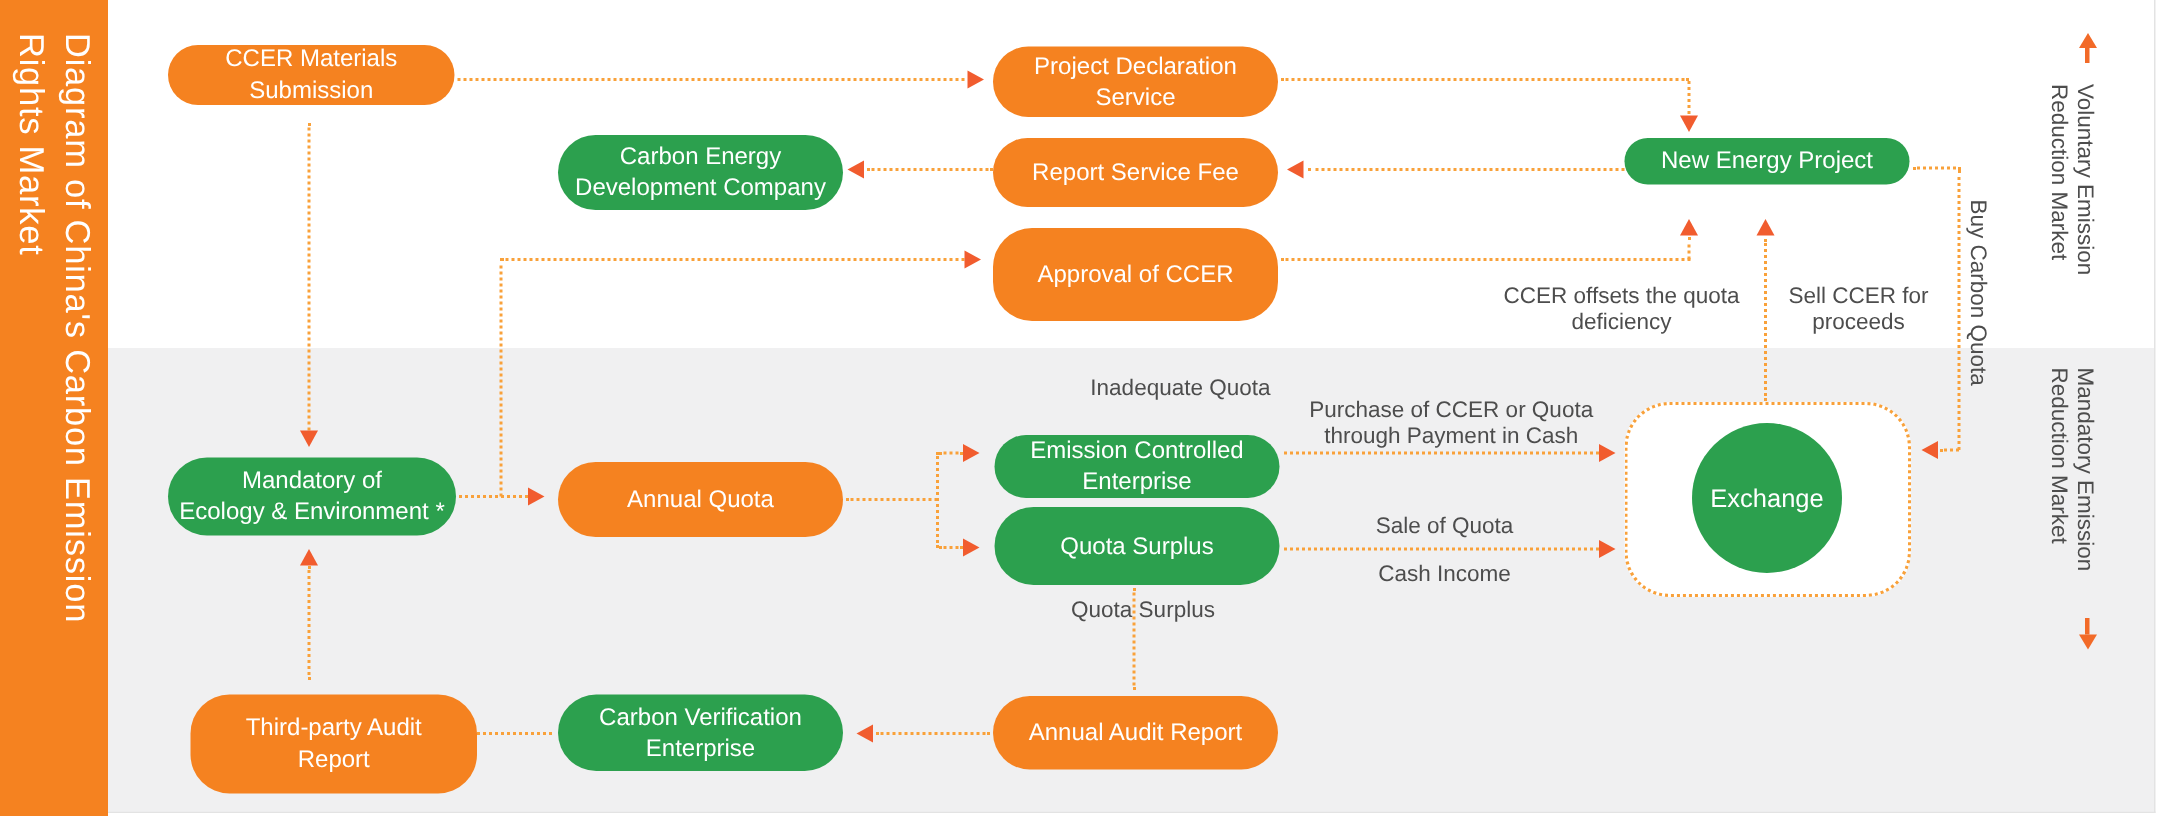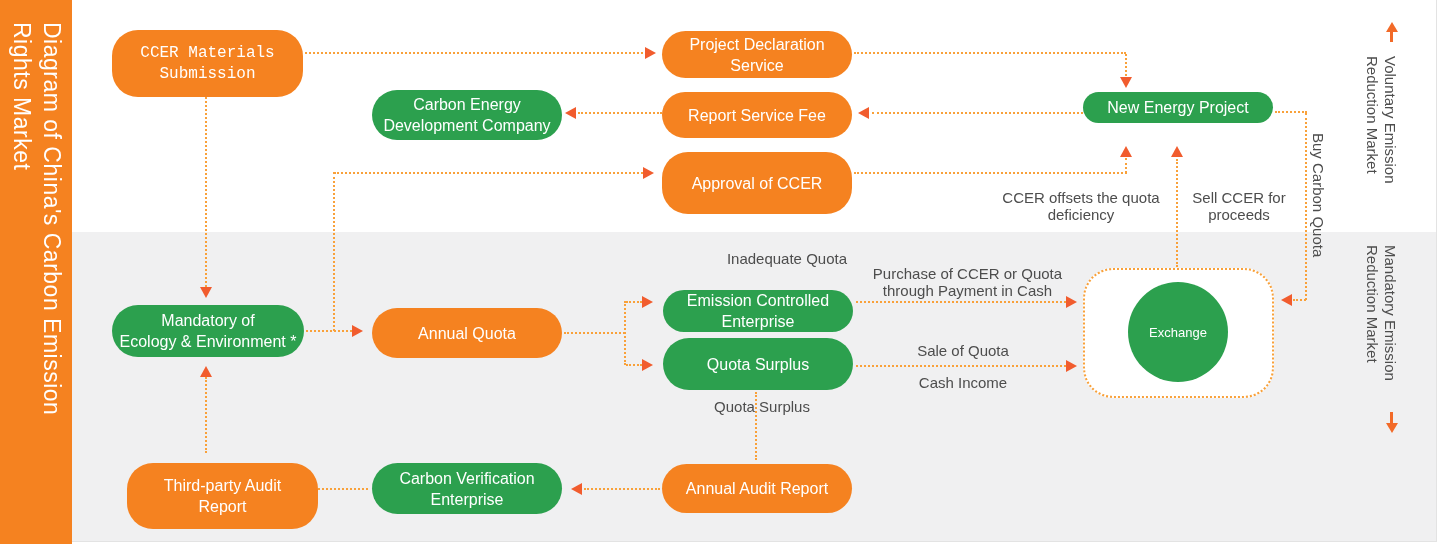--- a/index.html
+++ b/index.html
@@ -17,21 +17,21 @@
            writing-mode:vertical-rl;color:#fff;font-size:23px;line-height:1.32;
            padding:22px 5px 0 0;box-sizing:border-box;letter-spacing:.5px;}
   .sidebar span{display:block;white-space:nowrap;}
 
   .box{position:absolute;display:flex;flex-direction:column;align-items:center;justify-content:center;
        color:#fff;text-align:center;border-radius:26px;font-size:16px;line-height:21px;}
   .orange{background:var(--orange);}
   .green{background:var(--green);}
 
   .xrect{position:absolute;border:2px dotted var(--dot);border-radius:30px;background:#fff;box-sizing:border-box;}
-  .circle{border-radius:50%;font-size:13px;}
+  .circle{border-radius:50%;font-size:17px;}
 
   .lh{position:absolute;height:0;border-top:2px dotted var(--dot);}
   .lv{position:absolute;width:0;border-left:2px dotted var(--dot);}
 
   .arr{position:absolute;width:0;height:0;}
   .arr-r{border-top:6px solid transparent;border-bottom:6px solid transparent;border-left:11px solid var(--arrow);}
   .arr-l{border-top:6px solid transparent;border-bottom:6px solid transparent;border-right:11px solid var(--arrow);}
   .arr-u{border-left:6px solid transparent;border-right:6px solid transparent;border-bottom:11px solid var(--arrow);}
   .arr-d{border-left:6px solid transparent;border-right:6px solid transparent;border-top:11px solid var(--arrow);}
 
@@ -109,21 +109,21 @@
   <div class="lv" style="left:755px;top:392px;height:68px;"></div>
 
   <div class="lh" style="left:584px;top:488px;width:76px;"></div>
   <div class="arr arr-l" style="left:571px;top:483px;"></div>
 
   <div class="lh" style="left:310px;top:488px;width:58px;"></div>
 
   <div class="lv" style="left:205px;top:377px;height:76px;"></div>
   <div class="arr arr-u" style="left:200px;top:366px;"></div>
 
-  <div class="box orange" style="left:112px;top:30px;width:191px;height:67px;font-family:Liberation Mono, monospace;">
+  <div class="box orange" style="left:112px;top:30px;width:191px;height:40px;">
     <span>CCER Materials</span>
     <span>Submission</span>
   </div>
   <div class="box orange" style="left:662px;top:31px;width:190px;height:47px;">
     <span>Project Declaration</span>
     <span>Service</span>
   </div>
   <div class="box green" style="left:372px;top:90px;width:190px;height:50px;">
     <span>Carbon Energy</span>
     <span>Development Company</span>

